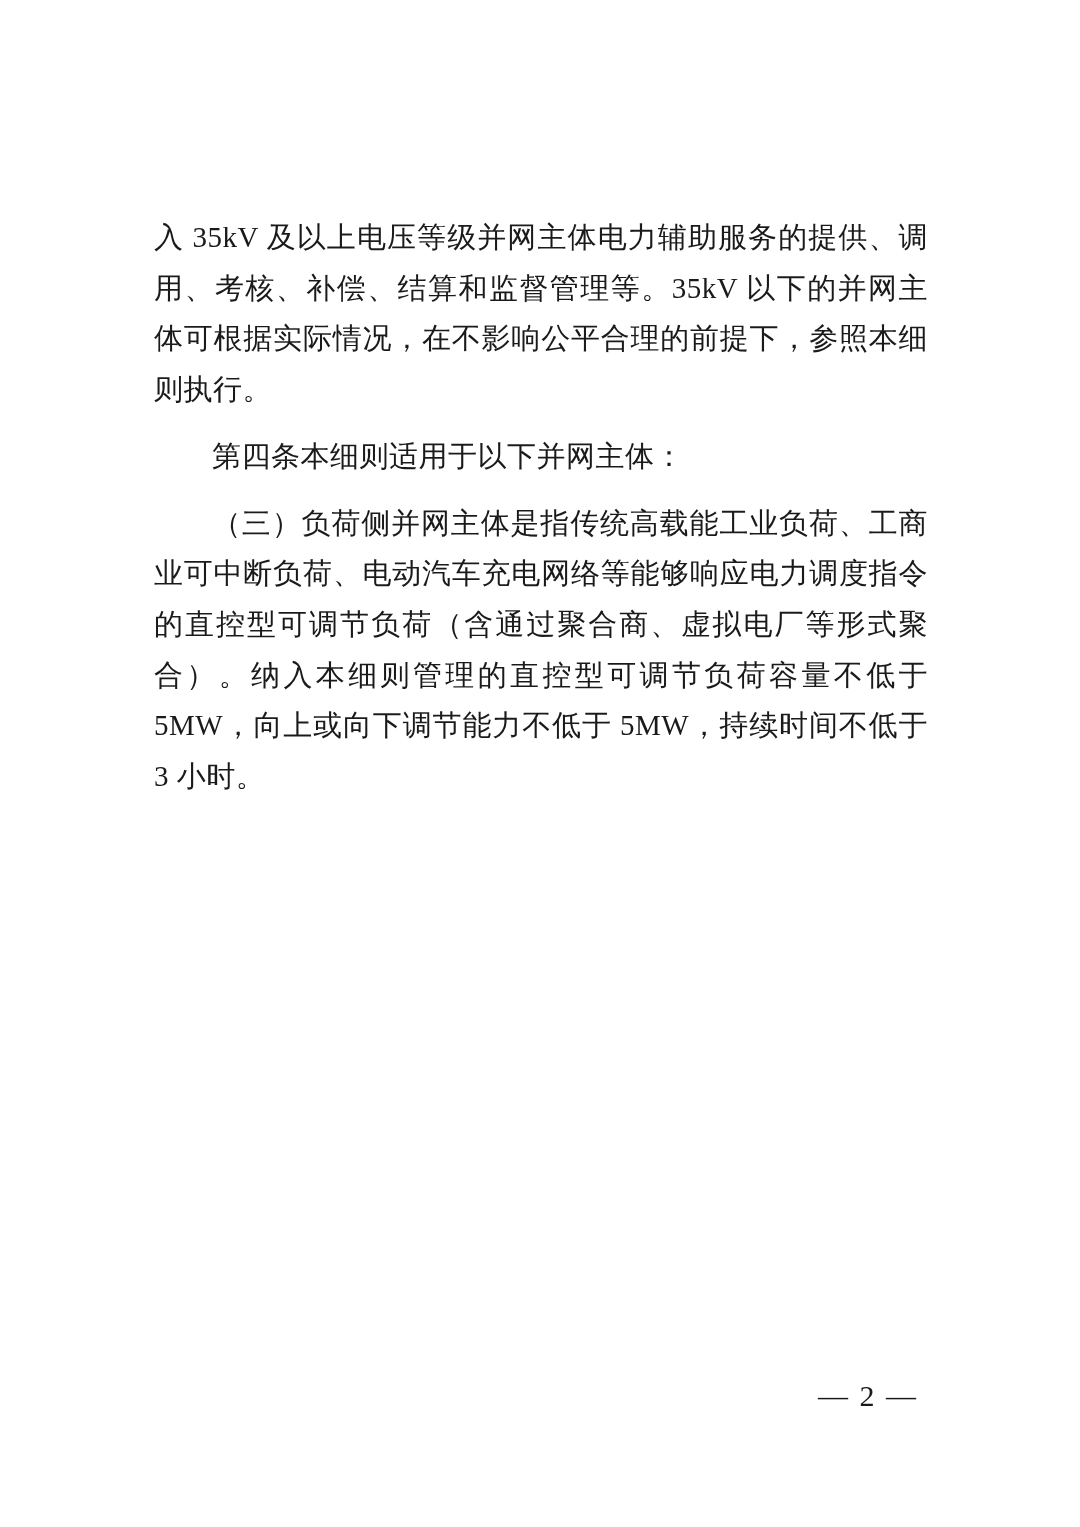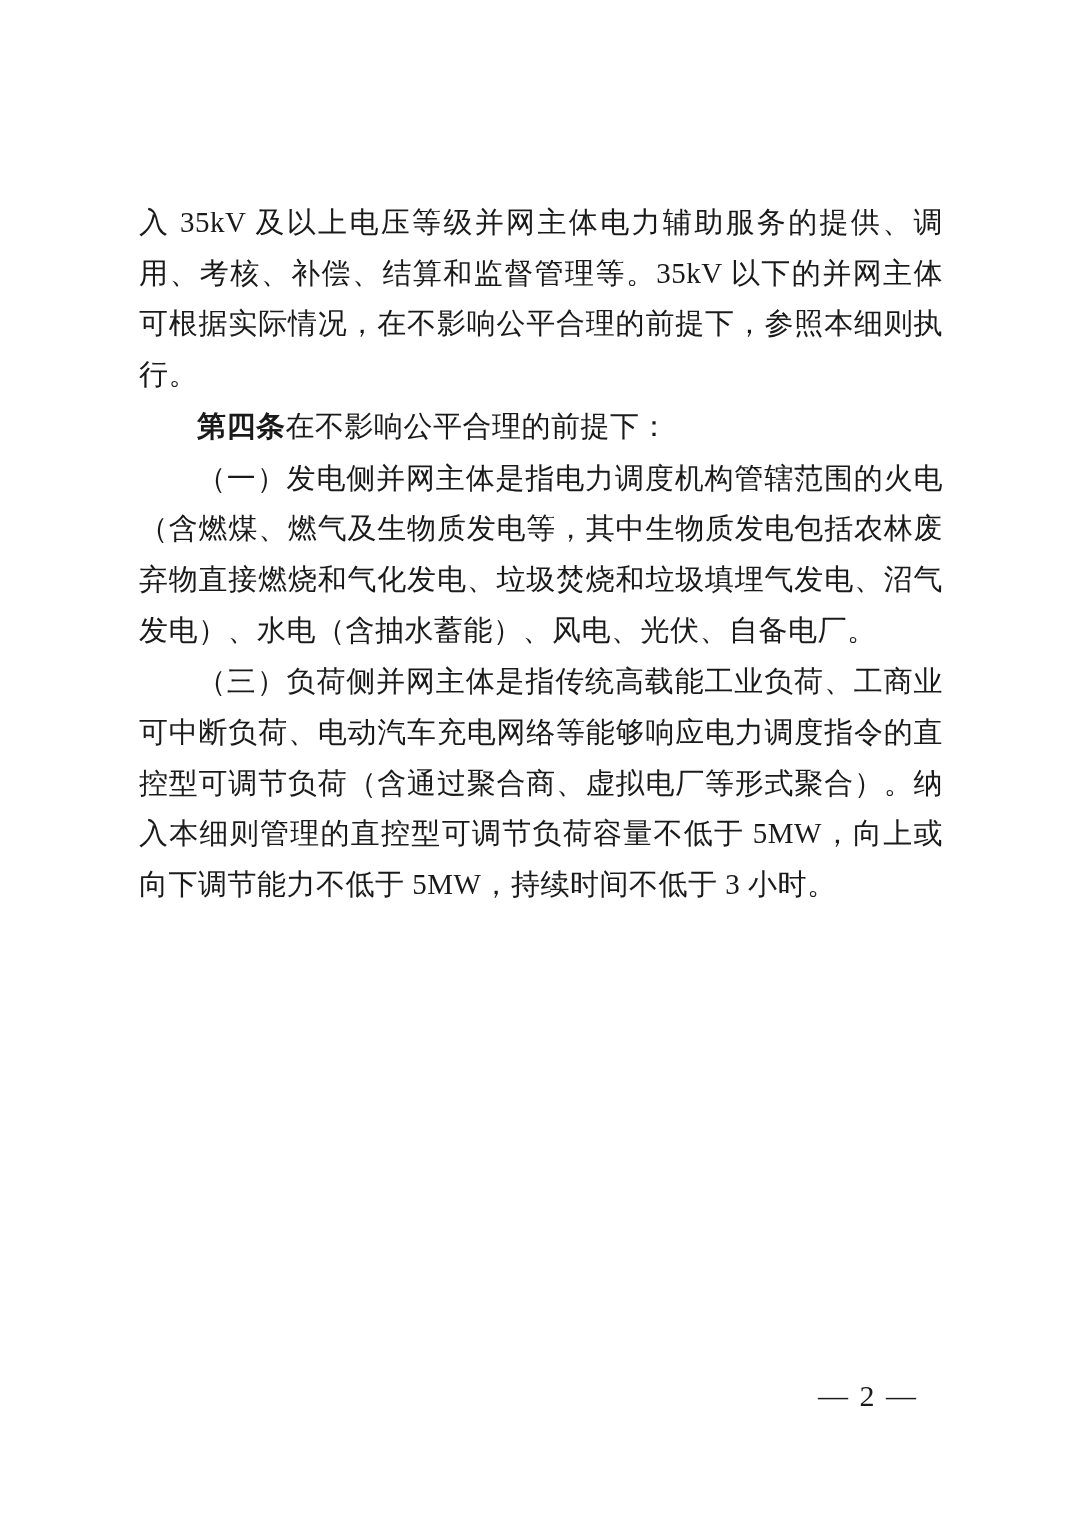--- a/index.html
+++ b/index.html
@@ -21,50 +21,49 @@
     position: absolute;
     left: 138px;
     top: 196px;
     width: 806px;
     font-size: 29px;
     line-height: 50.7px;
     text-align: justify;
     letter-spacing: 0.5px;
   }
   .para {
-    margin: 1px;
+    margin: 16px;
     padding: 0;
     text-align: justify;
     text-align-last: left;
   }
   .para.indent {
     text-indent: 2em;
   }
   .seg {
     font-weight: normal;
   }
   .seg.bold {
-    font-weight: 700;
+    font-weight: 400;
   }
   .page-footer {
     position: absolute;
     top: 1378px;
     right: 162px;
     font-size: 30px;
     line-height: 36px;
     letter-spacing: 2px;
     color: #1a1a1a;
     white-space: nowrap;
   }
 </style>
 </head>
 <body>
 
 <div class="page">
   <div class="body-text" id="paragraphs-container">
       <p class="para"><span class="seg">入 35kV 及以上电压等级并网主体电力辅助服务的提供、调用、考核、补偿、结算和监督管理等。35kV 以下的并网主体可根据实际情况，在不影响公平合理的前提下，参照本细则执行。</span></p>
-      <p class="para indent"><span class="seg bold">第四条</span><span class="seg">在不影响公平合理的前提下：</span></p>
-      <p class="para indent"><span class="seg">（一）发电侧并网主体是指电力调度机构管辖范围的火电（含燃煤、燃气及生物质发电等，其中生物质发电包括农林废弃物直接燃烧和气化发电、垃圾焚烧和垃圾填埋气发电、沼气发电）、水电（含抽水蓄能）、风电、光伏、自备电厂。</span></p>
+      <p class="para indent"><span class="seg bold">第四条</span><span class="seg">本细则适用于以下并网主体：</span></p>
       <p class="para indent"><span class="seg">（三）负荷侧并网主体是指传统高载能工业负荷、工商业可中断负荷、电动汽车充电网络等能够响应电力调度指令的直控型可调节负荷（含通过聚合商、虚拟电厂等形式聚合）。纳入本细则管理的直控型可调节负荷容量不低于 5MW，向上或向下调节能力不低于 5MW，持续时间不低于 3 小时。</span></p>
     </div>
 
   <div class="page-footer">— 2 —</div>
 </div>
 
 </body></html>

